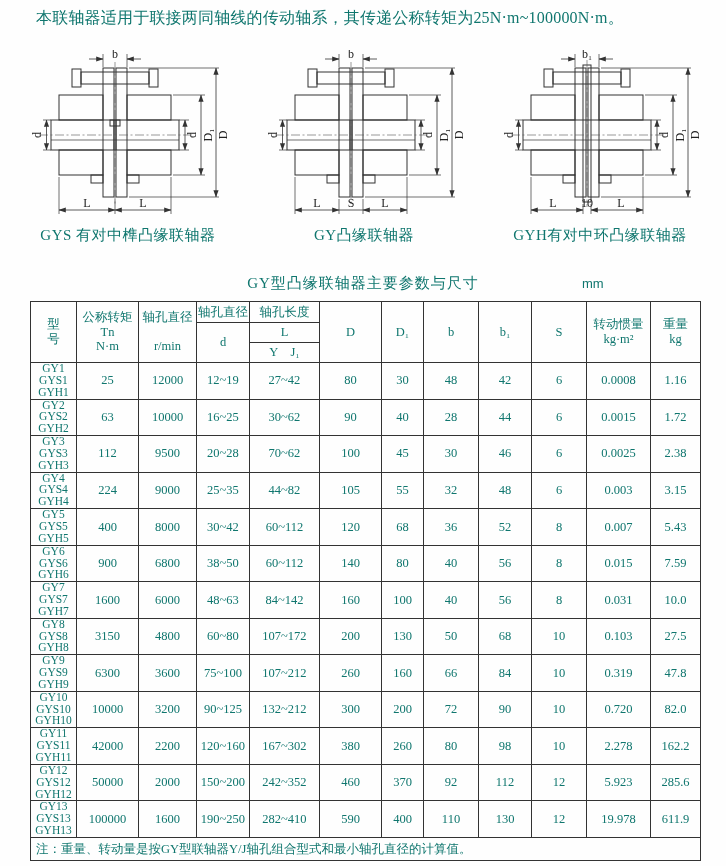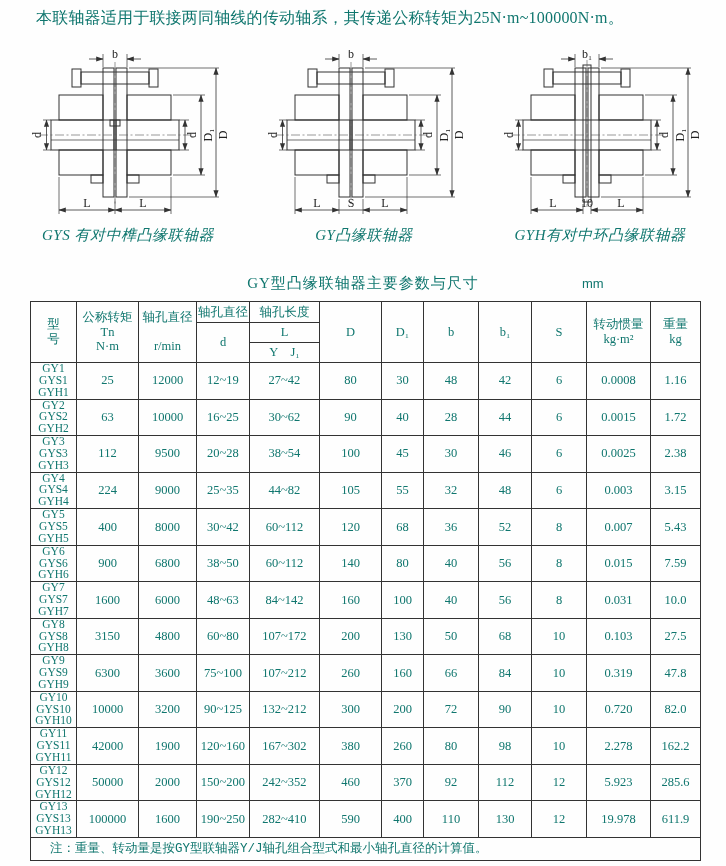--- a/index.html
+++ b/index.html
@@ -2,32 +2,32 @@
 <html><head>
 <meta charset="utf-8">
 <style>
   html,body{margin:0;padding:0;}
   .page{position:relative;width:726px;height:866px;background:#fefefe;
         font-family:"Liberation Serif",serif;color:#0f766e;overflow:hidden;}
   .intro{position:absolute;top:8px;left:36px;width:665px;font-size:16px;letter-spacing:.2px;}
   .diagrams{position:absolute;top:50px;left:10px;width:710px;display:flex;}
   .diagram-block{width:236px;display:flex;flex-direction:column;align-items:center;}
   .diagram-block svg{display:block;}
-  .caption{margin-top:4px;font-size:15px;letter-spacing:.5px;white-space:nowrap;font-style:italic;}
+  .caption{margin-top:4px;font-size:15px;letter-spacing:.5px;white-space:nowrap;}
   .tbl-title{position:absolute;top:274px;left:0;width:726px;text-align:center;font-size:15px;letter-spacing:1px;}
   .tbl-unit{position:absolute;top:276px;left:582px;font-size:13px;font-family:Liberation Sans, sans-serif;}
   table.spec{position:absolute;top:301px;left:30px;width:670px;border-collapse:collapse;
              table-layout:fixed;border:1.5px solid #222;}
   table.spec th,table.spec td{border:1px solid #333;font-weight:normal;text-align:center;
              vertical-align:middle;white-space:pre-line;padding:0;font-size:12.5px;line-height:1.18;
              font-family:"Liberation Serif",serif;overflow:hidden;}
   thead tr.h1{height:21px;} thead tr.h2{height:20px;} thead tr.h3{height:20px;}
   tbody tr{height:35px;}
   tbody td.model{font-size:11.5px;line-height:1.03;}
-  tfoot td.note{text-align:left;padding:3px 19px;font-size:12.5px;height:16px;white-space:nowrap;font-family:Liberation Mono, monospace;}
+  tfoot td.note{text-align:left;padding:3px 5px;font-size:12.5px;height:16px;white-space:nowrap;}
   .dim-text{font-size:12px;fill:#222;font-family:"Liberation Serif",serif;}
   .dim-line{stroke:#333;stroke-width:.8;fill:none;}
   .ext-line{stroke:#333;stroke-width:.7;fill:none;}
   .body-line{stroke:#333;stroke-width:1;fill:none;}
 </style>
 </head>
 <body>
 
 <div class="page">
 
@@ -321,21 +321,21 @@
           <td>0.0015</td>
           <td>1.72</td>
         </tr>
         <tr>
           <td class="model">GY3
 GYS3
 GYH3</td>
           <td>112</td>
           <td>9500</td>
           <td>20~28</td>
-          <td>38~54</td>
+          <td>70~62</td>
           <td>100</td>
           <td>45</td>
           <td>30</td>
           <td>46</td>
           <td>6</td>
           <td>0.0025</td>
           <td>2.38</td>
         </tr>
         <tr>
           <td class="model">GY4
@@ -447,21 +447,21 @@
           <td>90</td>
           <td>10</td>
           <td>0.720</td>
           <td>82.0</td>
         </tr>
         <tr>
           <td class="model">GY11
 GYS11
 GYH11</td>
           <td>42000</td>
-          <td>1900</td>
+          <td>2200</td>
           <td>120~160</td>
           <td>167~302</td>
           <td>380</td>
           <td>260</td>
           <td>80</td>
           <td>98</td>
           <td>10</td>
           <td>2.278</td>
           <td>162.2</td>
         </tr>

